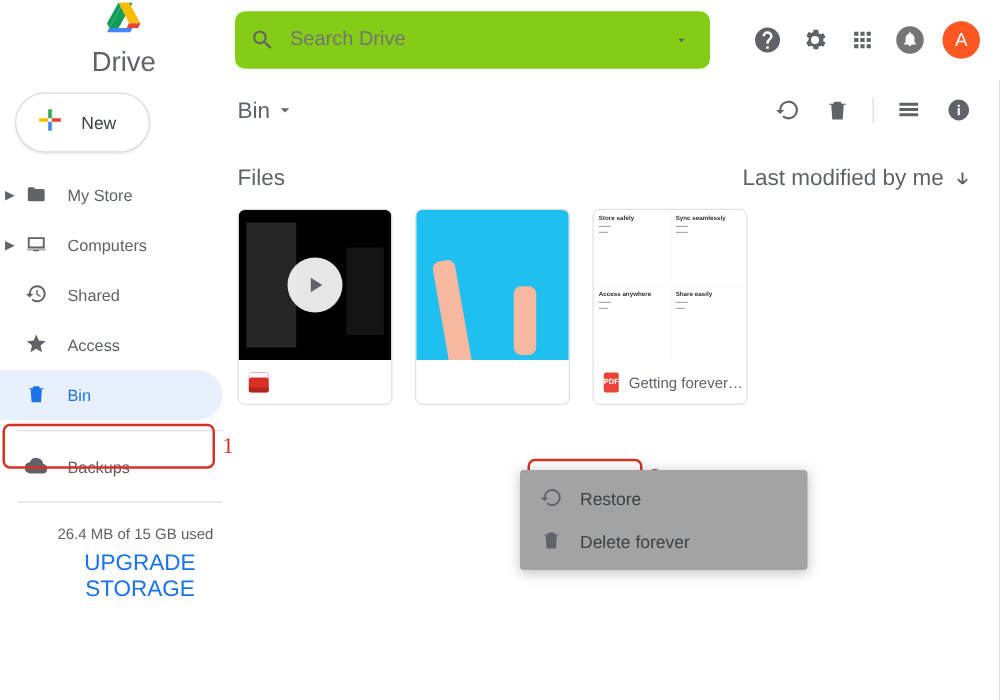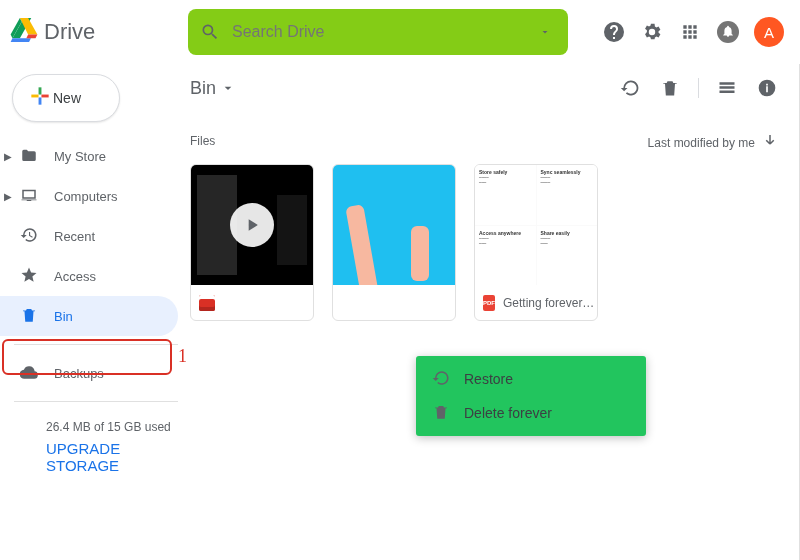--- a/index.html
+++ b/index.html
@@ -1,59 +1,59 @@
 <!DOCTYPE html>
 <html><head>
 <meta charset="utf-8">
 <style>
   * { box-sizing: border-box; margin: 0; padding: 0; font-family: Arial, "Helvetica Neue", sans-serif; }
   html, body { width: 800px; height: 560px; background: #fff; color: #5f6368; overflow: hidden; }
   
   .header { display: flex; align-items: center; height: 64px; padding: 0 16px 0 10px; }
-  .logo-area { display: flex; align-items: center; gap: 6px; width: 178px; }
+  .logo-area { display: flex; align-items: center; gap: 6px; width: 178px; flex-direction: column; }
   .app-name { font-size: 22px; color: #5f6368; }
   .search { flex: 0 0 380px; height: 46px; background: #84cc16; border-radius: 8px; display: flex; align-items: center; padding: 0 10px; gap: 10px; }
   .search input { flex: 1; border: none; background: transparent; font-size: 16px; color: #5f6368; outline: none; }
   .search .drop { width: 26px; display:flex; justify-content:center; }
   .hicons { display: flex; align-items: center; gap: 14px; margin-left: auto; }
   .hicon { width: 24px; height: 24px; display:flex; align-items:center; justify-content:center; color:#5f6368; cursor:pointer; }
   .avatar { width: 30px; height: 30px; border-radius: 50%; background: #ff5722; color:#fff; display:flex; align-items:center; justify-content:center; font-size:15px; font-weight:500; }
   
   .body { display: flex; height: calc(560px - 64px); }
   .sidebar { width: 178px; padding-top: 10px; position: relative; }
-  .new-btn { margin: 0 0 14px 12px; width: 108px; height: 48px; border: 1px solid #dadce0; border-radius: 24px; background:#fff; box-shadow: 0 1px 2px rgba(0,0,0,.1); display:flex; align-items:center; padding-left:14px; cursor:pointer; }
+  .new-btn { margin: 0 0 14px 12px; width: 108px; height: 48px; border: 1px solid #dadce0; border-radius: 24px; background:#fff; box-shadow: 0 1px 2px rgba(0,0,0,.1); display:flex; align-items:center; gap:12px; padding-left:14px; cursor:pointer; }
   .new-btn span.txt { font-size: 14px; color:#3c4043; font-weight:500; }
   .nav { margin-top: 6px; }
   .nav-item { height: 40px; display:flex; align-items:center; gap:16px; padding-left: 20px; font-size: 13px; color:#5f6368; cursor:pointer; border-radius: 0 20px 20px 0; position:relative; }
   .nav-item .arrow { position:absolute; left:4px; font-size:10px; color:#5f6368; }
   .nav-item.selected { background:#e8f0fe; color:#1a73e8; }
   .nav-item.selected svg { fill:#1a73e8; }
   .nav-divider { height:1px; background:#e0e0e0; margin: 8px 0 8px 14px; }
   .storage { padding: 10px 0 0 46px; font-size: 12px; color:#5f6368; }
-  .upgrade { color:#1a73e8; font-size:15px; font-weight:500; margin-top:6px; cursor:pointer; display:block;}
+  .upgrade { color:#1a73e8; font-size:18px; font-weight:500; margin-top:6px; cursor:pointer; display:block;text-align:center;}
   .annot-box { position:absolute; border:2px solid #d93025; border-radius:6px; pointer-events:none; }
   .annot-num { position:absolute; color:#d93025; font-size:18px; font-weight:500; font-family: Georgia, serif; pointer-events:none; }
   
   .main { flex:1; padding: 4px 20px 0 12px; position:relative; border-right: 1px solid #e0e0e0; }
   .titlebar { display:flex; align-items:center; height:40px; }
   .crumb { font-size:18px; color:#5f6368; display:flex; align-items:center; gap:4px; cursor:pointer;}
   .tb-right { margin-left:auto; display:flex; align-items:center; gap:16px; }
   .tb-right .sep { width:0; height:20px; border-left:1px solid #dadce0; }
-  .section-label { font-size:12px; color:#5f6368; margin-top:24px; display:flex; align-items:center;}
+  .section-label { font-size:18px; color:#5f6368; margin-top:24px; display:flex; align-items:center;}
   .section-label .sort { margin-left:auto; display:flex; align-items:flex-end; gap:6px; cursor:pointer;}
   .files { display:flex; gap:18px; margin-top:14px; }
   .card { width: 124px; border:1px solid #e0e0e0; border-radius:6px; overflow:hidden; background:#fff; }
   .thumb { width:100%; height:120px; background:#000; position:relative; overflow:hidden; }
   .thumb.blue { background:#1fbff0; }
   .thumb.doc { background:#fafafa; display:grid; grid-template-columns:1fr 1fr; grid-template-rows:1fr 1fr; gap:1px;}
   .thumb.doc > div { background:#fff; padding:4px; font-size:4px; color:#888; }
   .card-foot { height:35px; display:flex; align-items:center; gap:8px; padding:0 8px; font-size:12px; color:#5f6368; white-space:nowrap; overflow:hidden; text-overflow:ellipsis;}
   .playbtn { position:absolute; top:50%; left:50%; width:44px; height:44px; margin:-22px 0 0 -22px; background:rgba(255,255,255,.9); border-radius:50%; display:flex; align-items:center; justify-content:center;}
   
-  .ctx { position:absolute; top:292px; left:238px; width:230px; background:#22c55e; border-radius:3px; box-shadow: 0 2px 10px rgba(0,0,0,.25); padding:6px 0; z-index:50;}
+  .ctx { position:absolute; top:312px; left:238px; width:230px; background:#a3a3a3; border-radius:3px; box-shadow: 0 2px 10px rgba(0,0,0,.25); padding:6px 0; z-index:50;}
   .ctx-item { height:34px; display:flex; align-items:center; gap:14px; padding:0 16px; font-size:14px; color:#3c4043; cursor:pointer;}
   .fileicon { width:16px; height:16px; border-radius:2px; display:inline-block;}
   
   .hand { position:absolute; width:18px; background:#f7b8a0; border-radius:6px; }
   .hand.big { height:90px; left:20px; bottom:-10px; transform:rotate(-10deg); }
   .hand.small { height:55px; right:26px; bottom:4px; }
   
   .dark-shape { position:absolute; background:rgba(255,255,255,.15); }
 </style>
 </head>
@@ -140,21 +140,21 @@
         <span><svg width="18" height="18" viewBox="0 0 24 24" fill="#5f6368">
               <path d="M4 6h16v10H4z" fill="none" stroke="#5f6368" stroke-width="2"></path>
               <path d="M2 18h20v1H2zM9 19h6v1H9z"></path>
             </svg></span>
         <span>Computers</span>
       </div>
       <div class="nav-item">
         <span><svg width="18" height="18" viewBox="0 0 24 24" fill="#5f6368">
               <path d="M13 3a9 9 0 00-9 9H1l3.89 3.89L9 12H6a7 7 0 117 7 6.93 6.93 0 01-4.59-1.76l-1.42 1.42A9 9 0 1013 3zm-1 5v5l4.28 2.54.72-1.21-3.5-2.08V8H12z"></path>
             </svg></span>
-        <span>Recent</span>
+        <span>Shared</span>
       </div>
       <div class="nav-item">
         <span><svg width="18" height="18" viewBox="0 0 24 24" fill="#5f6368">
               <path d="M12 17.27L18.18 21l-1.64-7.03L22 9.24l-7.19-.61L12 2 9.19 8.63 2 9.24l5.46 4.73L5.82 21z"></path>
             </svg></span>
         <span>Access</span>
       </div>
       <div class="nav-item selected">
         <span><svg width="18" height="18" viewBox="0 0 24 24" fill="#1a73e8">
               <path d="M6 7h12l-1 14H7L6 7zm3-3h6l1 2H8l1-2zM4 6h16v1H4z"></path>

